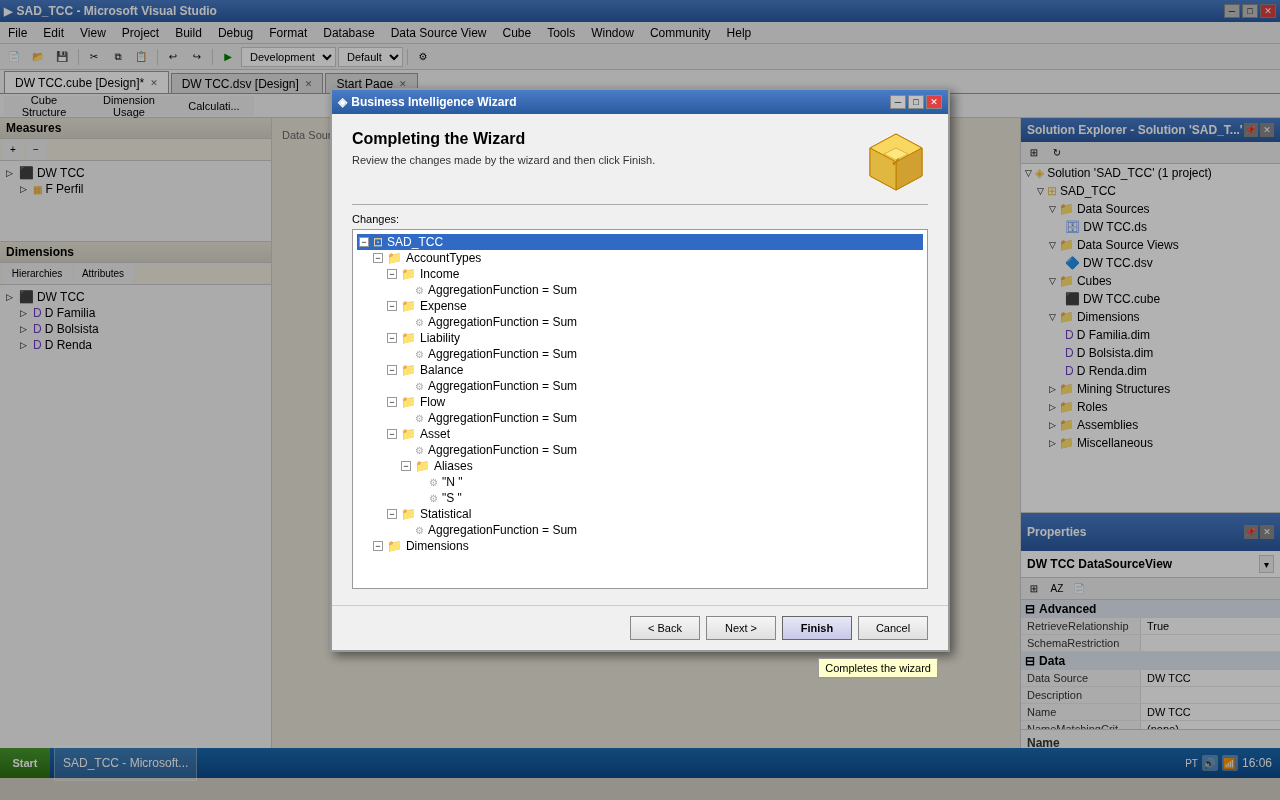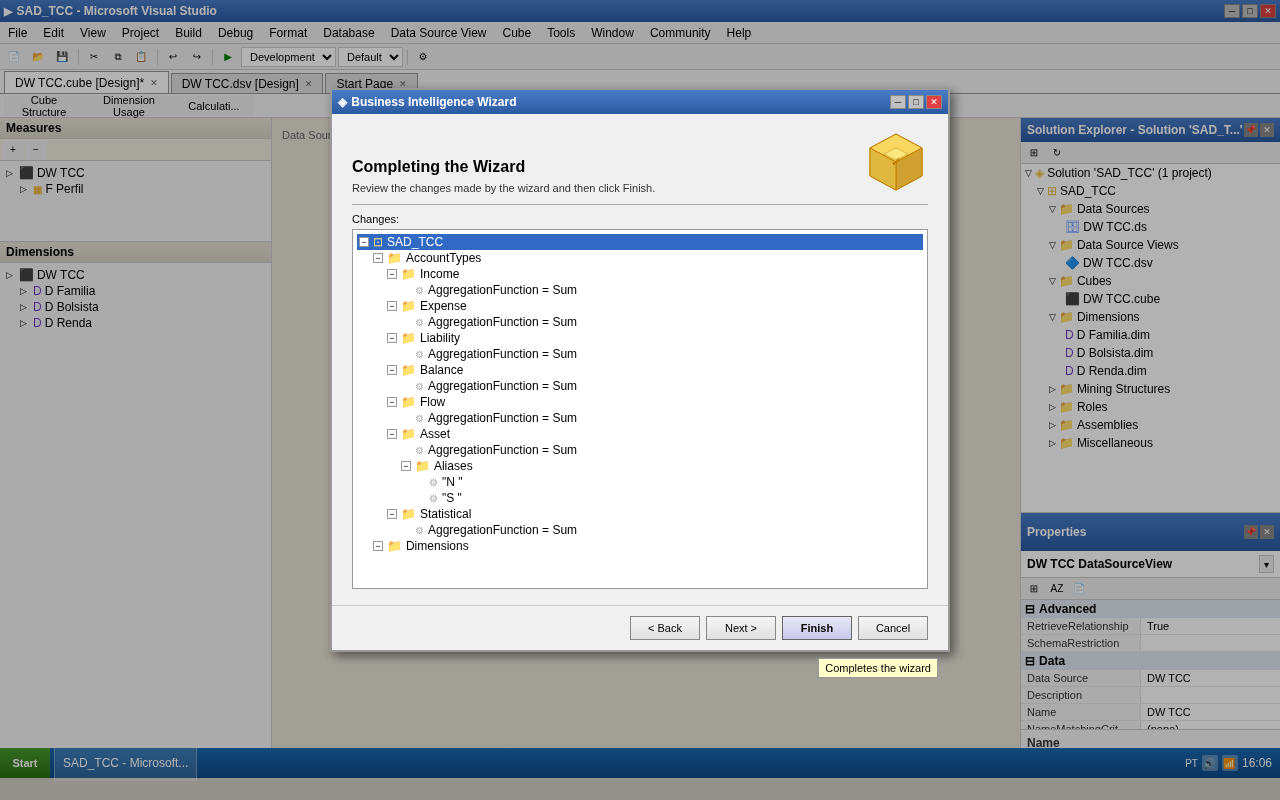--- a/index.html
+++ b/index.html
@@ -45,21 +45,21 @@
 
     
     .modal-overlay { position: absolute; top: 0; left: 0; width: 100%; height: 100%; background: rgba(0,0,0,0.3); z-index: 100; display: flex; align-items: center; justify-content: center; }
     .modal { width: 620px; background: #f0f0f0; border: 2px solid #999; box-shadow: 4px 4px 10px rgba(0,0,0,0.5); position: relative; }
     .modal-title-bar { background: linear-gradient(to bottom, #4a7cc7, #2a5aa0); color: white; height: 24px; display: flex; align-items: center; justify-content: space-between; padding: 0 6px; }
     .modal-title-text { font-size: 11px; font-weight: bold; display: flex; align-items: center; gap: 4px; }
     .modal-controls { display: flex; gap: 2px; }
     .modal-btn { width: 16px; height: 14px; background: #c0c0c0; border: 1px solid #888; font-size: 9px; cursor: pointer; display: flex; align-items: center; justify-content: center; }
 
     .modal-body { padding: 16px 20px; }
-    .modal-header-section { display: flex; align-items: flex-end; justify-content: space-between; margin-bottom: 10px; }
+    .modal-header-section { display: flex; align-items: flex-start; justify-content: space-between; margin-bottom: 10px; }
     .modal-title-main { font-size: 16px; font-weight: bold; color: #000; }
     .modal-subtitle { font-size: 11px; color: #333; margin-top: 4px; }
 
     .changes-label { font-size: 11px; margin-bottom: 4px; }
     .tree-container { border: 1px solid #999; background: white; height: 360px; overflow-y: auto; padding: 4px; position: relative; }
 
     .modal-footer { padding: 10px 20px; border-top: 1px solid #ccc; display: flex; justify-content: flex-end; gap: 6px; align-items: center; position: relative; }
     .wizard-btn { height: 24px; min-width: 70px; padding: 0 12px; border: 1px solid #888; background: linear-gradient(to bottom, #f5f5f5, #e0e0e0); cursor: pointer; font-size: 11px; }
     .wizard-btn.primary { background: linear-gradient(to bottom, #e8e8f8, #c8c8e8); border-color: #666; }
     .tooltip-box { position: absolute; bottom: -28px; right: 10px; background: #ffffcc; border: 1px solid #999; padding: 3px 6px; font-size: 11px; white-space: nowrap; z-index: 200; }
@@ -206,20 +206,24 @@
           <span style="color:#f0a000;font-size:10px;">▦</span>
           <span>F Perfil</span>
         </div>
       </div>
     </div>
 
     <div class="panel-section" style="flex:1;">
       <div class="panel-header">
         <span>Dimensions</span>
       </div>
+      <div class="panel-toolbar">
+        <button class="toolbar-btn" style="padding:0 8px;font-size:10px;min-width:70px;">Hierarchies</button>
+        <button class="toolbar-btn" style="padding:0 8px;font-size:10px;min-width:60px;">Attributes</button>
+      </div>
       <div class="panel-content">
         <div class="tree-item">
           <span class="expand-icon">▷</span>
           <span style="color:#f0a000;">⬛</span>
           <span>DW TCC</span>
         </div>
         <div class="tree-item tree-indent">
           <span class="expand-icon">▷</span>
           <span style="color:#7040c0;">D</span>
           <span>D Familia</span>

